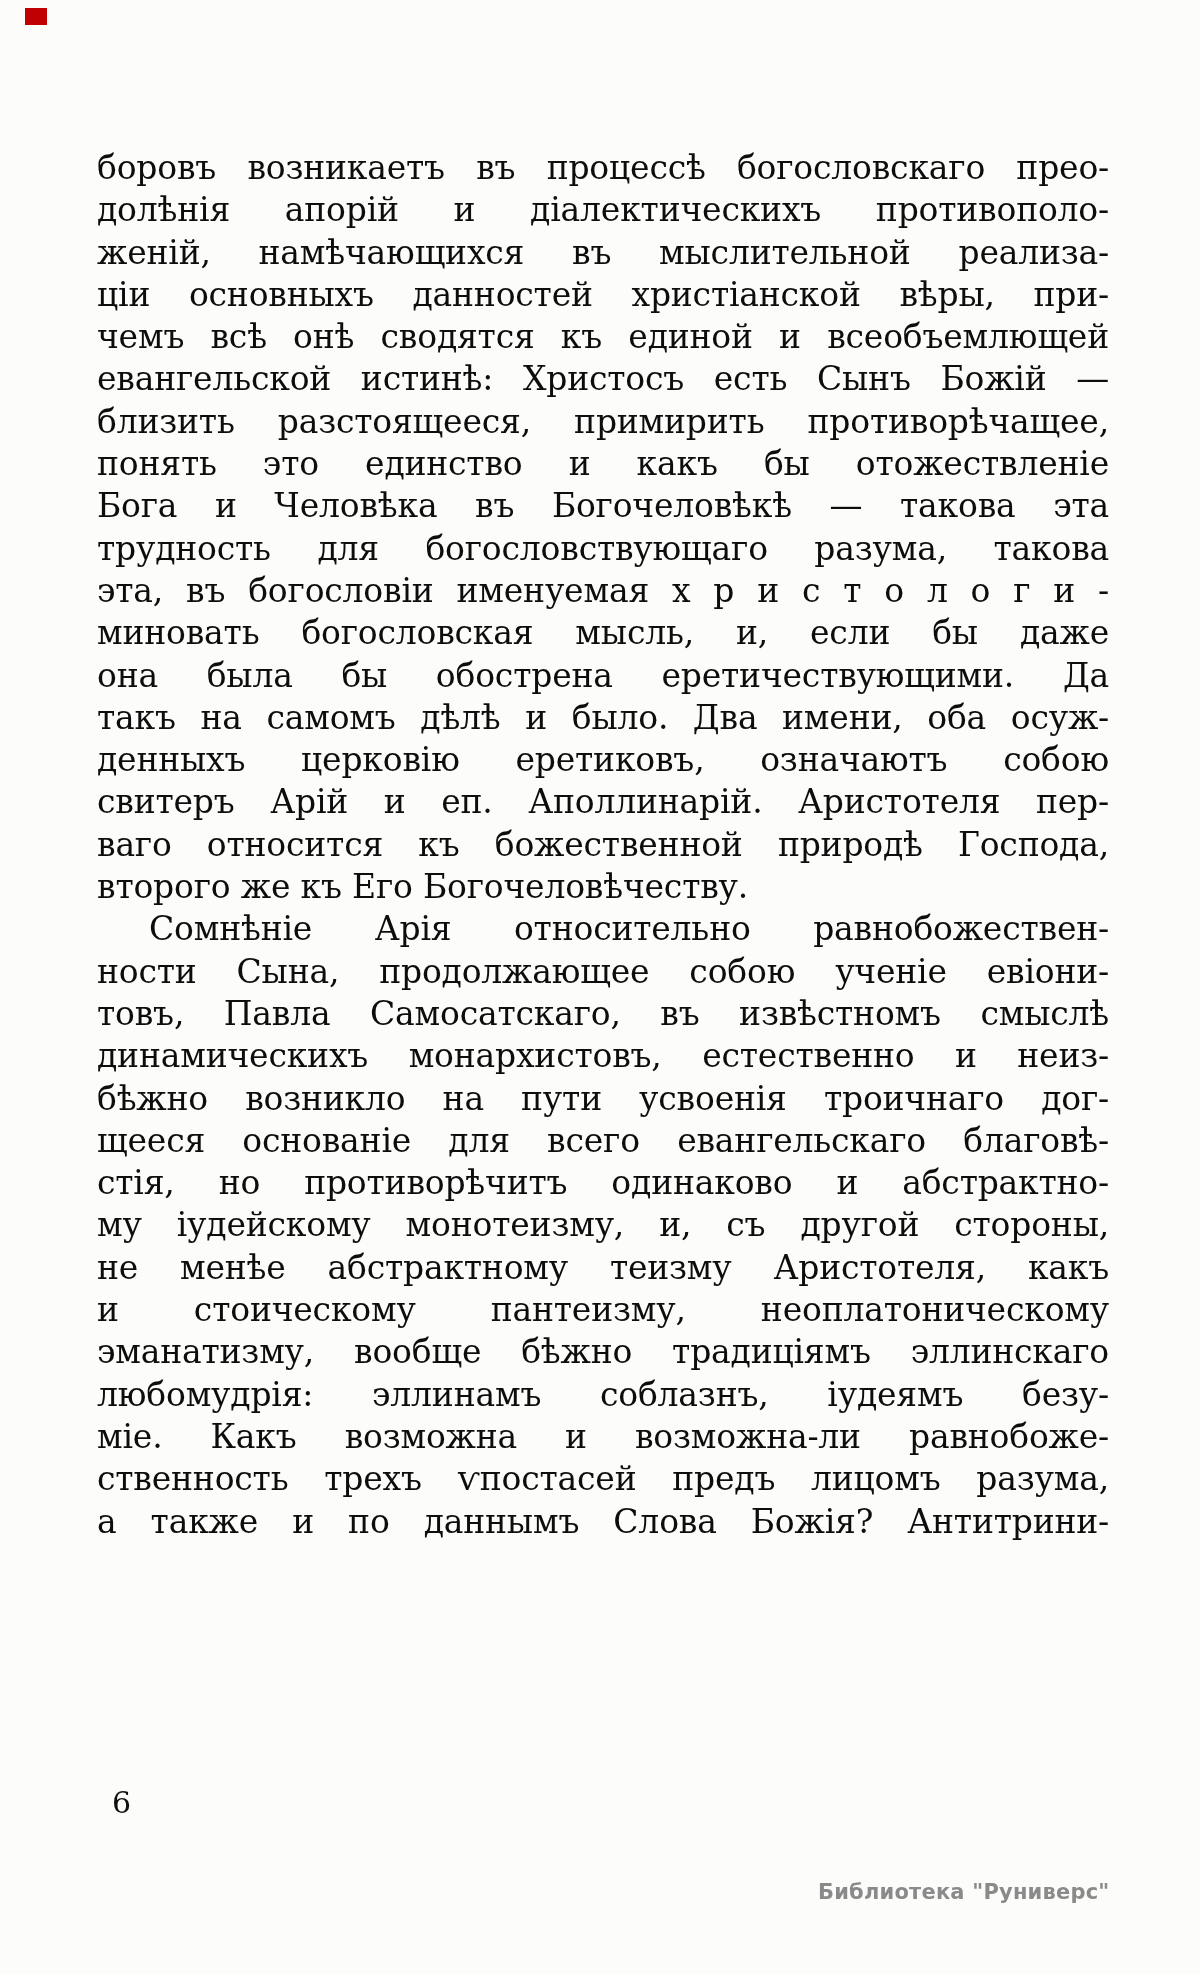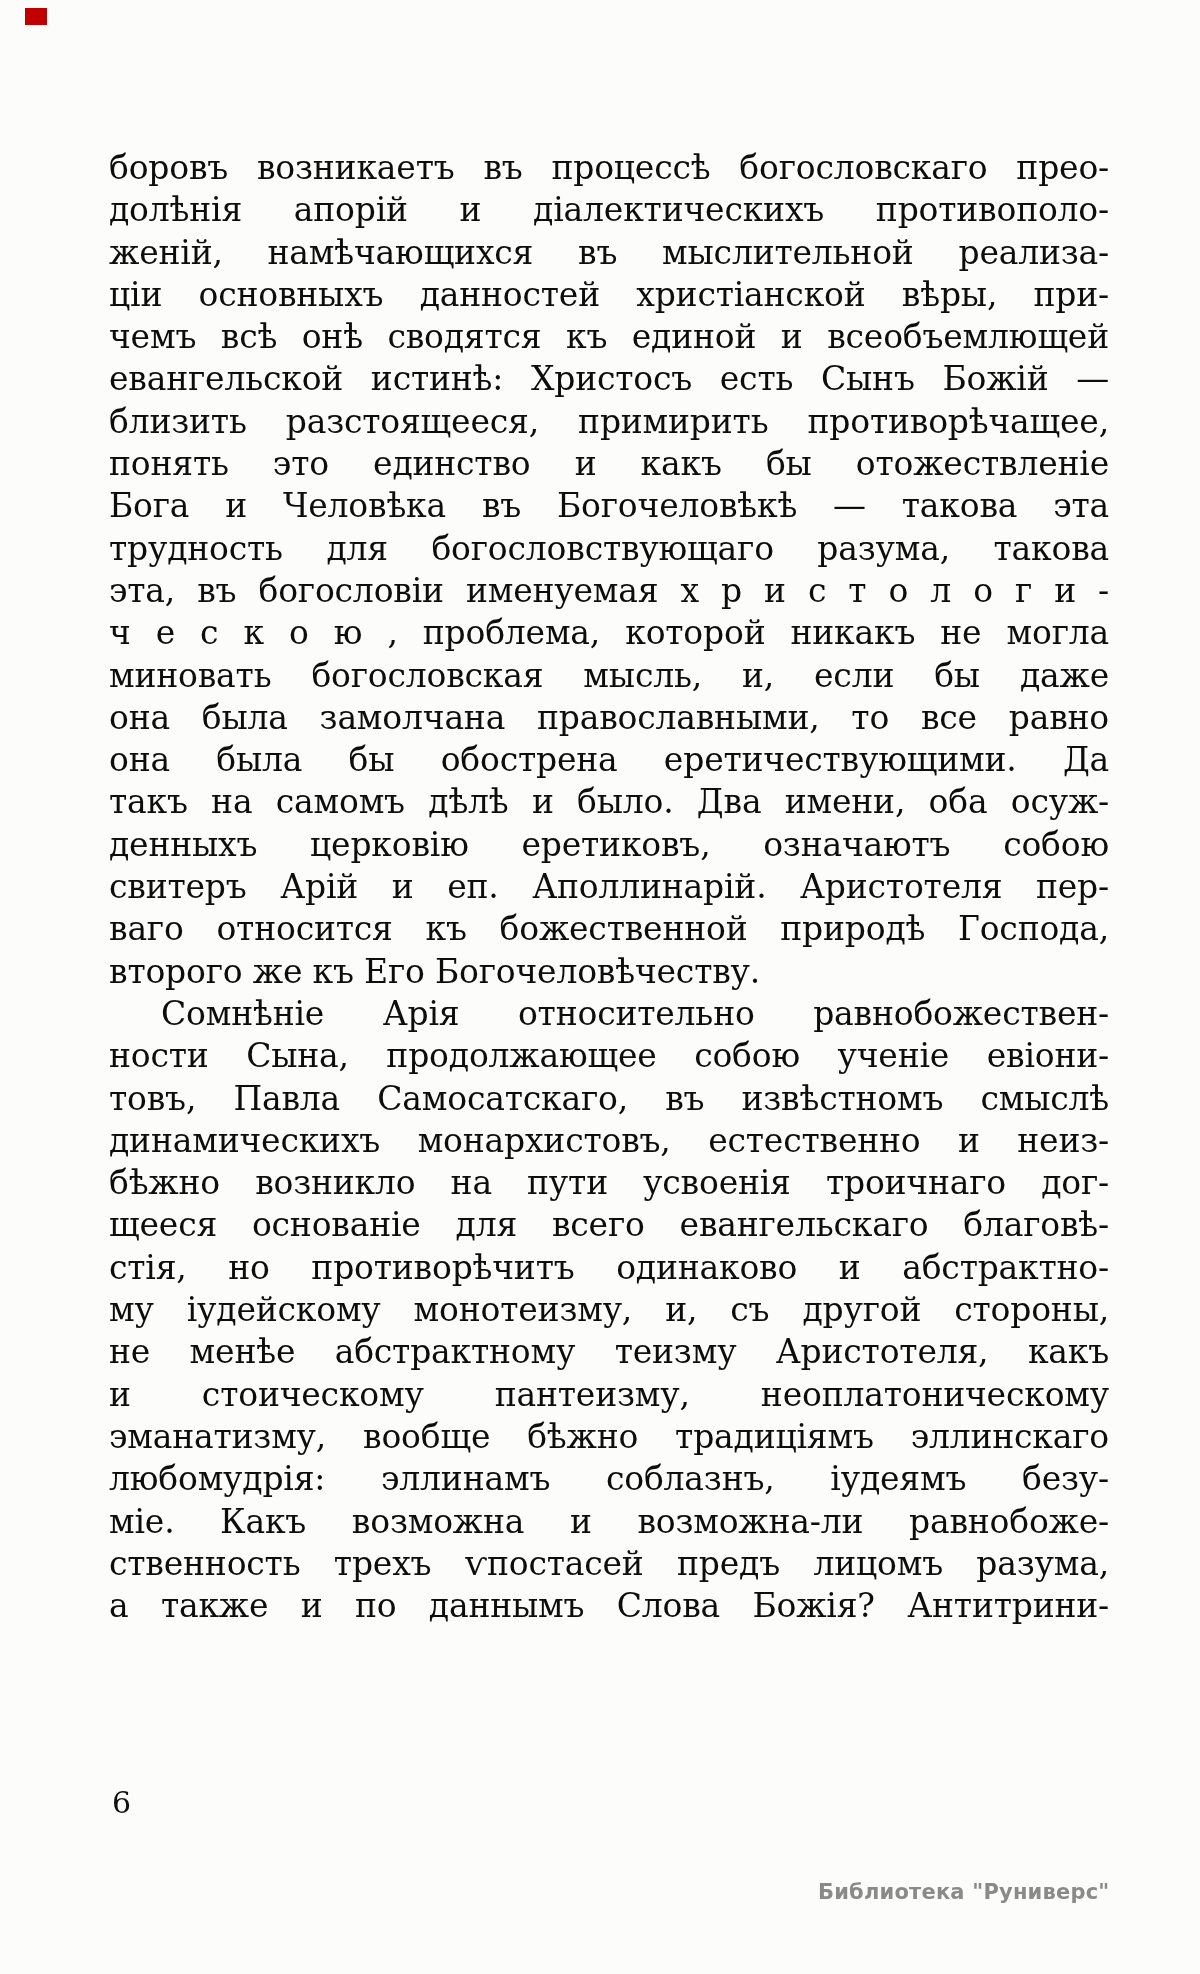--- a/index.html
+++ b/index.html
@@ -28,21 +28,20 @@
     font-size: 33px;
     letter-spacing: -0.2px;
     color: #0d0d0d;
   }
   .line {
     height: 42.3px;
     line-height: 42.3px;
     text-align: justify;
     text-align-last: justify;
     overflow: hidden;
-    margin-left: 12px;
   }
   .line.left {
     text-align: right;
     text-align-last: left;
   }
   .line.indent {
     text-indent: 52px;
   }
   .page-number {
     position: absolute;
@@ -73,23 +72,21 @@
     <div class="line">долѣнія апорій и діалектическихъ противополо-</div>
     <div class="line">женій, намѣчающихся въ мыслительной реализа-</div>
     <div class="line">ціи основныхъ данностей христіанской вѣры, при-</div>
     <div class="line">чемъ всѣ онѣ сводятся къ единой и всеобъемлющей</div>
     <div class="line">евангельской истинѣ: Христосъ есть Сынъ Божій —</div>
     <div class="line">близить разстоящееся, примирить противорѣчащее,</div>
     <div class="line">понять это единство и какъ бы отожествленіе</div>
     <div class="line">Бога и Человѣка въ Богочеловѣкѣ — такова эта</div>
     <div class="line">трудность для богословствующаго разума, такова</div>
     <div class="line">эта, въ богословіи именуемая  х р и с т о л о г и -</div>
-    <div class="line">ч е с к о ю ,  проблема, которой никакъ не могла</div>
     <div class="line">миновать богословская мысль, и, если бы даже</div>
-    <div class="line">она была замолчана православными, то все равно</div>
     <div class="line">она была бы обострена еретичествующими. Да</div>
     <div class="line">такъ на самомъ дѣлѣ и было. Два имени, оба осуж-</div>
     <div class="line">денныхъ церковію еретиковъ, означаютъ собою</div>
     <div class="line">свитеръ Арій и еп. Аполлинарій. Аристотеля пер-</div>
     <div class="line">ваго относится къ божественной природѣ Господа,</div>
     <div class="line left">второго же къ Его Богочеловѣчеству.</div>
     <div class="line indent">Сомнѣніе Арія относительно равнобожествен-</div>
     <div class="line">ности Сына, продолжающее собою ученіе евіони-</div>
     <div class="line">товъ, Павла Самосатскаго, въ извѣстномъ смыслѣ</div>
     <div class="line">динамическихъ монархистовъ, естественно и неиз-</div>

